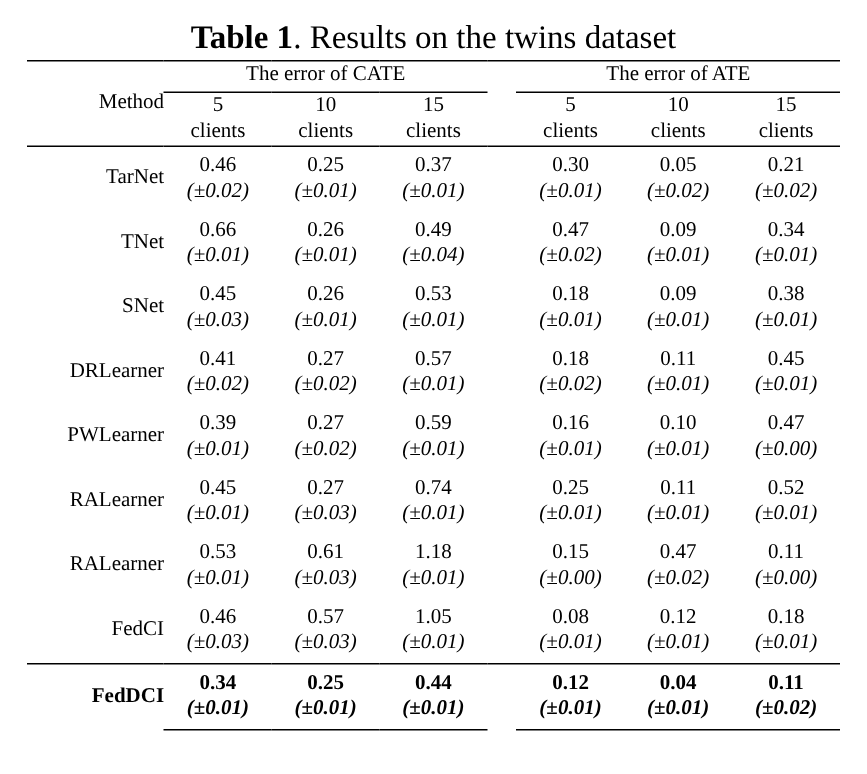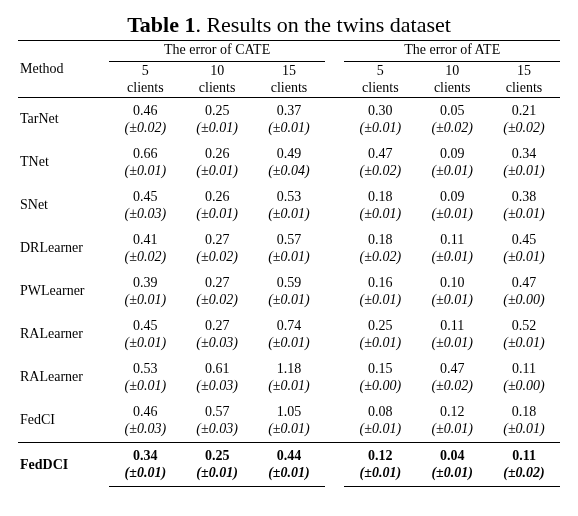--- a/index.html
+++ b/index.html
@@ -26,21 +26,21 @@
   th, td {
     text-align: center;
     font-weight: normal;
     padding: 0;
     line-height: 1.25;
   }
   col.cm { width: 84px; }
   col.cc { width: 66px; }
   col.cg { width: 18px; }
   .method {
-    text-align: left;
+    text-align: right;
     padding-left: 2px;
   }
   .rule1 td, .rule1 th { border-top: 1.6px solid #000; }
   .grp-head {
     border-bottom: 0.8px solid #000;
     padding-bottom: 2px;
     text-align: center;
   }
   .val { padding-top: 4px; }
   .err { padding-bottom: 4px; font-style: italic; }

